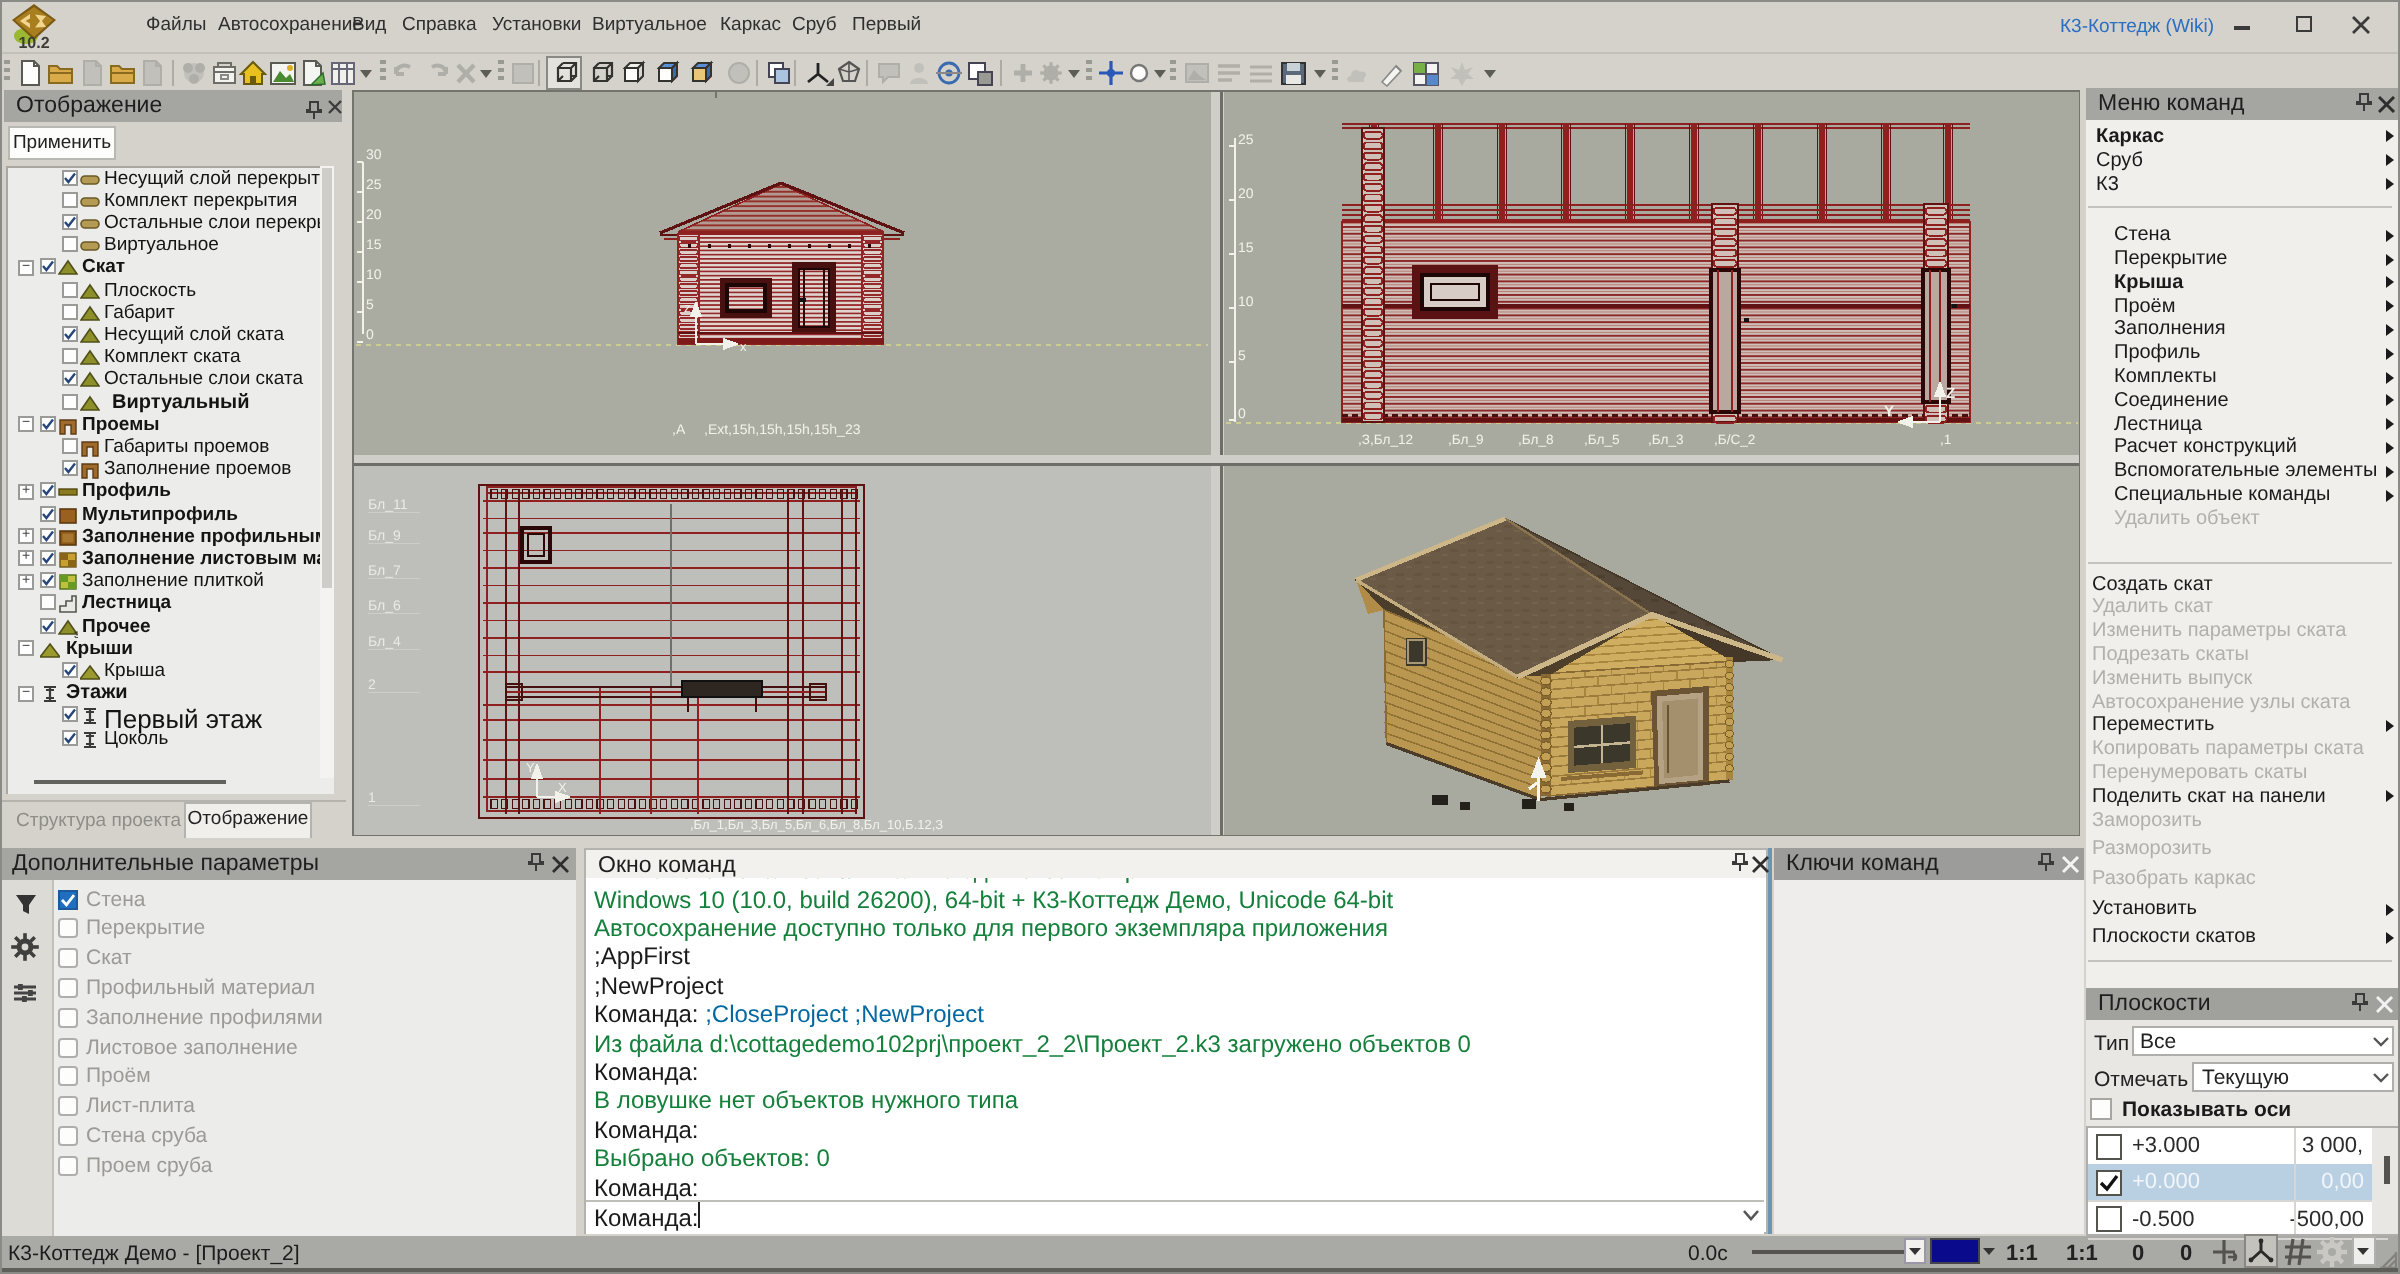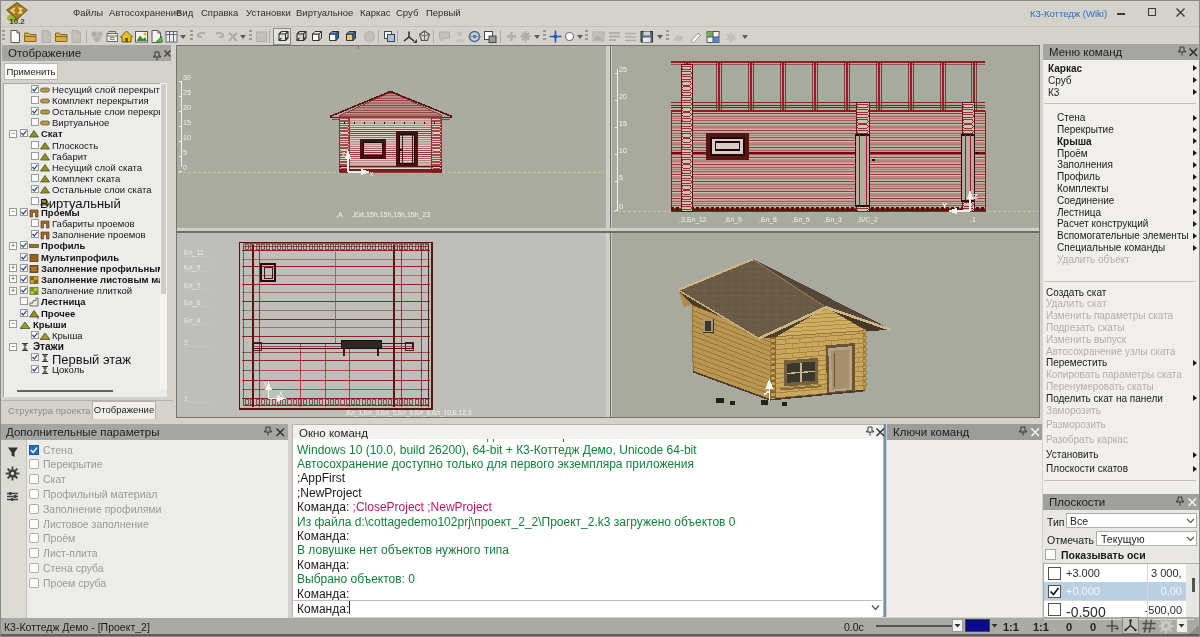--- a/index.html
+++ b/index.html
@@ -135,21 +135,21 @@
       <path d="M1.5 4 L3.2 6 L6.5 1.8" stroke="#27477a" stroke-width="1.2" fill="none"></path>
     </svg>
 <svg class="abs" style="left:36px;top:102.3px" width="10" height="10" viewBox="0 0 10 10">
       <polygon points="5,1.5 9.5,8 0.5,8" fill="#8f8f2a" stroke="#50501a" stroke-width="0.8"></polygon>
     </svg>
 <div class="abs" style="left:48px;top:101.3px;font-size:9.5px;font-weight:normal;color:#141414;white-space:nowrap">Остальные слои ската</div>
 <div class="cb abs" style="left:27px;top:113.5px"></div>
 <svg class="abs" style="left:36px;top:113.5px" width="10" height="10" viewBox="0 0 10 10">
       <polygon points="5,1.5 9.5,8 0.5,8" fill="#8f8f2a" stroke="#50501a" stroke-width="0.8"></polygon>
     </svg>
-<div class="abs" style="left:36px;top:112.5px;font-size:13px;font-weight:normal;color:#141414;white-space:nowrap">Виртуальный</div>
+<div class="abs" style="left:52px;top:112.5px;font-size:10px;font-weight:bold;color:#141414;white-space:nowrap">Виртуальный</div>
 <div class="exp abs" style="left:5px;top:125.2px">−</div>
 <div class="cb abs" style="left:16px;top:124.7px"></div>
 <svg class="abs" style="left:16px;top:124.7px" width="8" height="8">
       <path d="M1.5 4 L3.2 6 L6.5 1.8" stroke="#27477a" stroke-width="1.2" fill="none"></path>
     </svg>
 <svg class="abs" style="left:25px;top:124.69999999999999px" width="10" height="10" viewBox="0 0 10 10">
       <path d="M1 9 L1 2 L9 2 L9 9 L6.5 9 L6.5 4.5 L3.5 4.5 L3.5 9 Z" fill="#a06a2c" stroke="#5c3c14" stroke-width="0.7"></path>
     </svg>
 <div class="abs" style="left:37px;top:123.7px;font-size:9.5px;font-weight:bold;color:#141414;white-space:nowrap">Проемы</div>
 <div class="cb abs" style="left:27px;top:135.9px"></div>
@@ -1087,21 +1087,21 @@
 <svg class="abs" style="left:876px;top:428px" width="9" height="9">
     <path d="M0.5 0.5 L8 8 M8 0.5 L0.5 8" stroke="#2e2e2e" stroke-width="1.4"></path>
   </svg>
 <div class="abs" style="left:293px;top:439px;width:580px;height:3px;overflow:hidden">
     <div style="position:absolute;left:4px;top:-11px;font-size:12px;color:#15803c;white-space:nowrap">Вы можете использовать только один экземпляр</div>
   </div>
 <div class="abs" style="left:297px;top:442.5px;font-size:12px;color:#15803c;white-space:nowrap">Windows 10 (10.0, build 26200), 64-bit + К3-Коттедж Демо, Unicode 64-bit</div>
 <div class="abs" style="left:297px;top:456.9px;font-size:12px;color:#15803c;white-space:nowrap">Автосохранение доступно только для первого экземпляра приложения</div>
 <div class="abs" style="left:297px;top:471.3px;font-size:12px;color:#1a1a1a;white-space:nowrap">;AppFirst</div>
 <div class="abs" style="left:297px;top:485.7px;font-size:12px;color:#1a1a1a;white-space:nowrap">;NewProject</div>
-<div class="abs" style="left:297px;top:500.1px;font-size:12px;color:#1a1a1a;white-space:nowrap">Команда: <span style="color:#be185d">;CloseProject ;NewProject</span></div>
+<div class="abs" style="left:297px;top:500.1px;font-size:12px;color:#1a1a1a;white-space:nowrap">Команда: <span style="color:#0369a1">;CloseProject ;NewProject</span></div>
 <div class="abs" style="left:297px;top:514.5px;font-size:12px;color:#15803c;white-space:nowrap">Из файла d:\cottagedemo102prj\проект_2_2\Проект_2.k3 загружено объектов 0</div>
 <div class="abs" style="left:297px;top:528.9px;font-size:12px;color:#1a1a1a;white-space:nowrap">Команда:</div>
 <div class="abs" style="left:297px;top:543.3px;font-size:12px;color:#15803c;white-space:nowrap">В ловушке нет объектов нужного типа</div>
 <div class="abs" style="left:297px;top:557.7px;font-size:12px;color:#1a1a1a;white-space:nowrap">Команда:</div>
 <div class="abs" style="left:297px;top:572.1px;font-size:12px;color:#15803c;white-space:nowrap">Выбрано объектов: 0</div>
 <div class="abs" style="left:297px;top:586.5px;font-size:12px;color:#1a1a1a;white-space:nowrap">Команда:</div>
 <div class="abs" style="left:293px;top:600px;width:589px;height:16px;background:#fff;border-top:1px solid #c0beb8"></div>
 <div class="abs" style="left:297px;top:601.5px;font-size:12px;color:#1a1a1a">Команда:</div>
 <div class="abs" style="left:349px;top:601px;width:1px;height:13px;background:#222"></div>
 <svg class="abs" style="left:871px;top:604px" width="9" height="7">
@@ -1204,21 +1204,21 @@
 <div class="abs" style="left:1044px;top:582.0px;width:150px;height:1px;background:#d8d6d2"></div>
 <div class="abs" style="left:1044px;top:582.3px;width:150px;height:18.3px;background:#b9cfe2"></div>
 <div class="abs" style="left:1048px;top:584.8px;width:13px;height:13px;background:#fff;border:1px solid #55534e;box-sizing:border-box"></div>
 <svg class="abs" style="left:1048px;top:584.8px" width="13" height="13">
     <path d="M2.5 6.5 L5.5 9.5 L10.5 3" stroke="#111" stroke-width="1.7" fill="none"></path>
   </svg>
 <div class="abs" style="left:1066px;top:585.3px;font-size:11px;color:#f2f6fa">+0.000</div>
 <div class="abs" style="left:1100px;top:585.3px;width:82px;text-align:right;font-size:11px;color:#f2f6fa">0,00</div>
 <div class="abs" style="left:1044px;top:600.3px;width:150px;height:1px;background:#d8d6d2"></div>
 <div class="abs" style="left:1048px;top:603.1px;width:13px;height:13px;background:#fff;border:1px solid #55534e;box-sizing:border-box"></div>
-<div class="abs" style="left:1066px;top:603.6px;font-size:14px;color:#2a2a2a">-0.500</div>
+<div class="abs" style="left:1066px;top:603.6px;font-size:11px;color:#2a2a2a">-0.500</div>
 <div class="abs" style="left:1100px;top:603.6px;width:82px;text-align:right;font-size:11px;color:#2a2a2a">-500,00</div>
 <div class="abs" style="left:1044px;top:618.6px;width:150px;height:1px;background:#d8d6d2"></div>
 <div class="abs" style="left:1147px;top:564px;width:1px;height:53px;background:#d8d6d2"></div>
 <div class="abs" style="left:1186px;top:564px;width:13px;height:53px;background:#e8e7e4"></div>
 <div class="abs" style="left:1191.5px;top:578px;width:3px;height:14px;background:#55534e"></div>
 <div class="abs" style="left:844px;top:621px;font-size:10.5px;color:#1c1c1c">0.0с</div>
 <div class="abs" style="left:876px;top:625px;width:76px;height:1.5px;background:#55534e"></div>
 <div class="abs" style="left:952px;top:619px;width:11px;height:13px;background:#f2f1ee;border:1px solid #9a98a4;box-sizing:border-box"></div>
 <svg class="abs" style="left:954px;top:623px" width="8" height="6">
     <path d="M0.5 1 L3.5 4.5 L6.5 1" fill="#333"></path>

